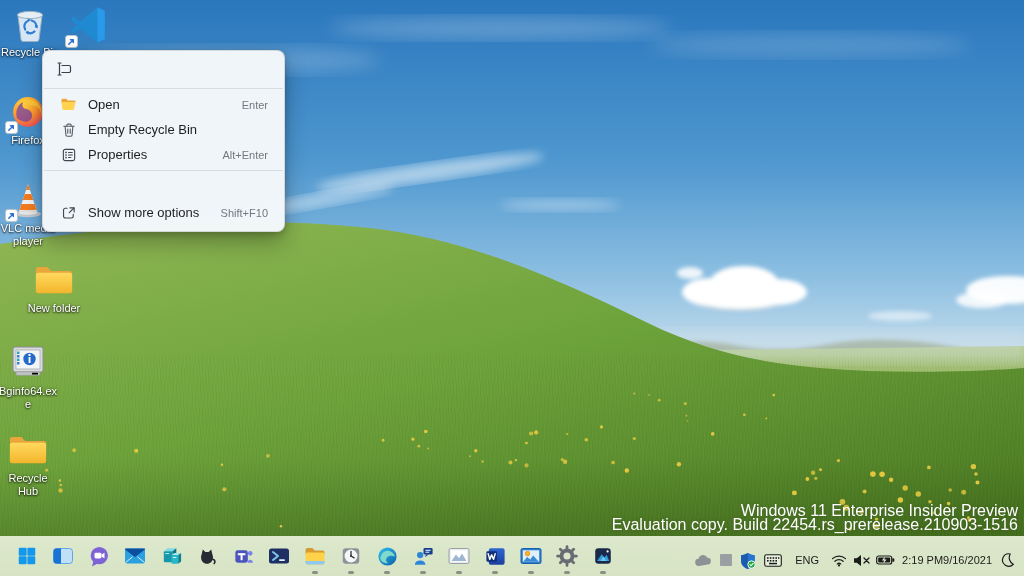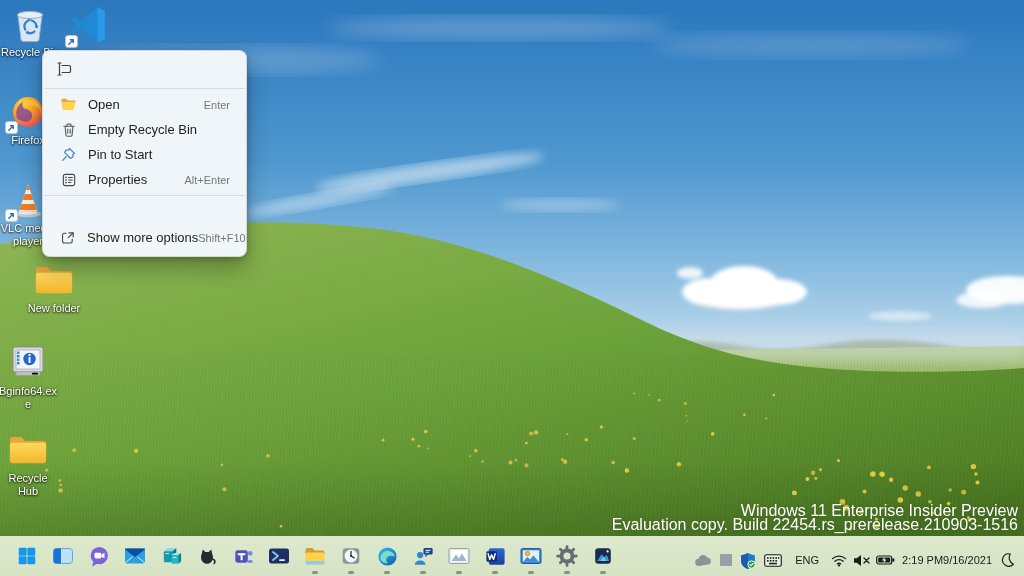--- a/index.html
+++ b/index.html
@@ -12,21 +12,21 @@
                repeating-linear-gradient(94deg,rgba(255,255,230,.04) 0 1px,transparent 1px 4px);}
   
   .dicon{position:absolute;z-index:10;display:flex;flex-direction:column;align-items:center;
          width:56px;cursor:default;}
   .dicon .glyph{position:relative;width:42px;height:42px;display:flex;align-items:center;justify-content:center;}
   .dicon .lbl{margin-top:2px;font-size:11px;line-height:13px;color:#fff;text-align:center;
               text-shadow:0 1px 2px rgba(0,0,0,.85),0 0 3px rgba(0,0,0,.5);max-width:64px;word-wrap:break-word;}
   .sc-badge{position:absolute;left:-2px;bottom:-2px;width:13px;height:13px;background:#fff;
             border:1px solid #b9c4cc;border-radius:3px;display:flex;align-items:center;justify-content:center;}
   
-  .cmenu{position:absolute;left:42px;top:50px;width:205px;z-index:50;
+  .cmenu{position:absolute;left:42px;top:50px;width:243px;z-index:50;
          background:rgba(243,247,250,.98);border:1px solid rgba(0,0,0,.12);border-radius:8px;
          box-shadow:0 10px 22px rgba(0,0,0,.30),0 2px 6px rgba(0,0,0,.18);
          padding:4px 0 5px 0;}
   .cm-toolbar{height:30px;display:flex;align-items:center;padding:0 12px;}
   .cm-sep{height:1px;background:#d7dce1;margin:3px 1px;}
   .cm-item{height:25px;display:flex;align-items:center;padding:0 12px 0 13px;border-radius:4px;margin:0 4px;}
   .cm-item .mi{width:17px;height:17px;display:flex;align-items:center;justify-content:center;margin-right:11px;}
   .cm-item .txt{font-size:13px;color:#1f1f1f;flex:1;white-space:nowrap;}
   .cm-item .kbd{font-size:11px;color:#73787d;}
   
@@ -355,32 +355,20 @@
             <path d="M6.3,4.5 V3.3 a1,1 0 0 1 1,-1 h2.4 a1,1 0 0 1 1,1 V4.5"></path>
             <path d="M4.4,4.5 l.8,9.3 a1.5,1.5 0 0 0 1.5,1.4 h3.6 a1.5,1.5 0 0 0 1.5,-1.4 l.8,-9.3"></path>
             <path d="M7.2,7.5 v4.5 M9.8,7.5 v4.5"></path>
           </g>
         </svg>
       </span>
       <span class="txt">Empty Recycle Bin</span>
       <span class="kbd"></span>
     </div>
 
-    <div class="cm-item">
-      <span class="mi">
-        <svg width="17" height="17" viewBox="0 0 17 17">
-          <g stroke="#4e87c8" stroke-width="1.3" fill="none" stroke-linecap="round" stroke-linejoin="round">
-            <path d="M9.5,2.5 L14.5,7.5 L12.8,8.5 L12.9,11 L10.4,12.3 L4.7,6.6 L6,4.1 L8.5,4.2 Z"></path>
-            <path d="M6.2,10.8 L2.8,14.2"></path>
-          </g>
-        </svg>
-      </span>
-      <span class="txt">Pin to Start</span>
-      <span class="kbd"></span>
-    </div>
 
     <div class="cm-item">
       <span class="mi">
         <svg width="16" height="16" viewBox="0 0 17 17">
           <g stroke="#43474d" stroke-width="1.2" fill="none">
             <rect x="2.5" y="2.5" width="12" height="12" rx="2"></rect>
             <path d="M8,5.8 h4 M8,8.5 h4 M8,11.2 h2.5" stroke-linecap="round"></path>
           </g>
           <circle cx="5.3" cy="5.8" r=".9" fill="#43474d"></circle>
           <circle cx="5.3" cy="8.5" r=".9" fill="#43474d"></circle>

